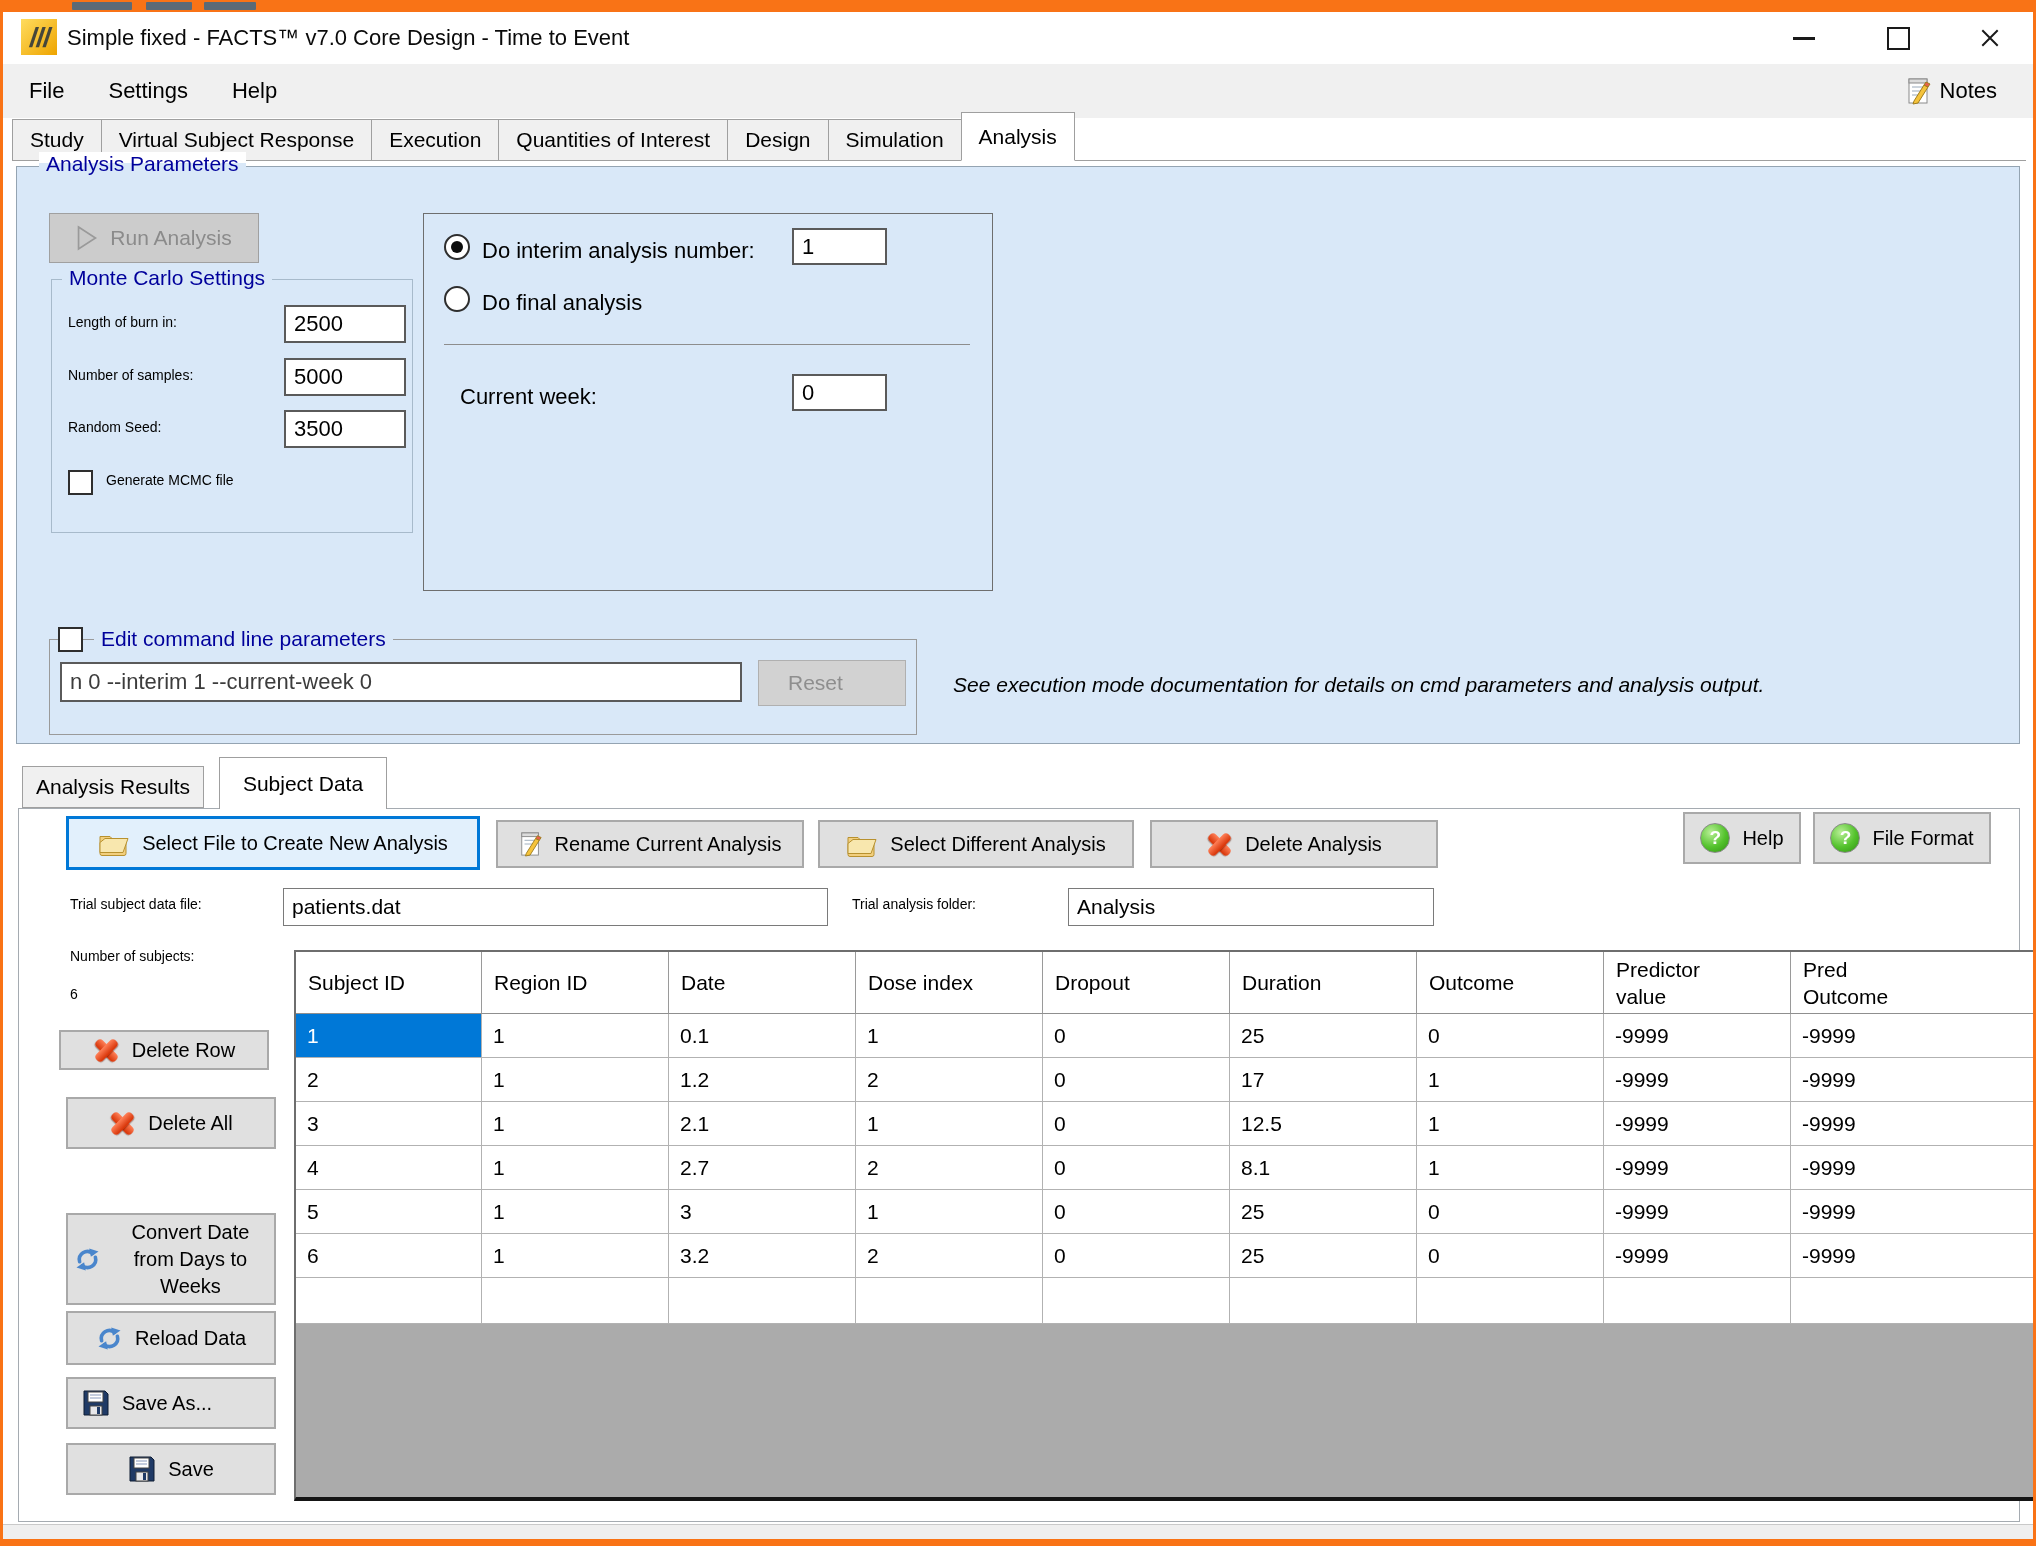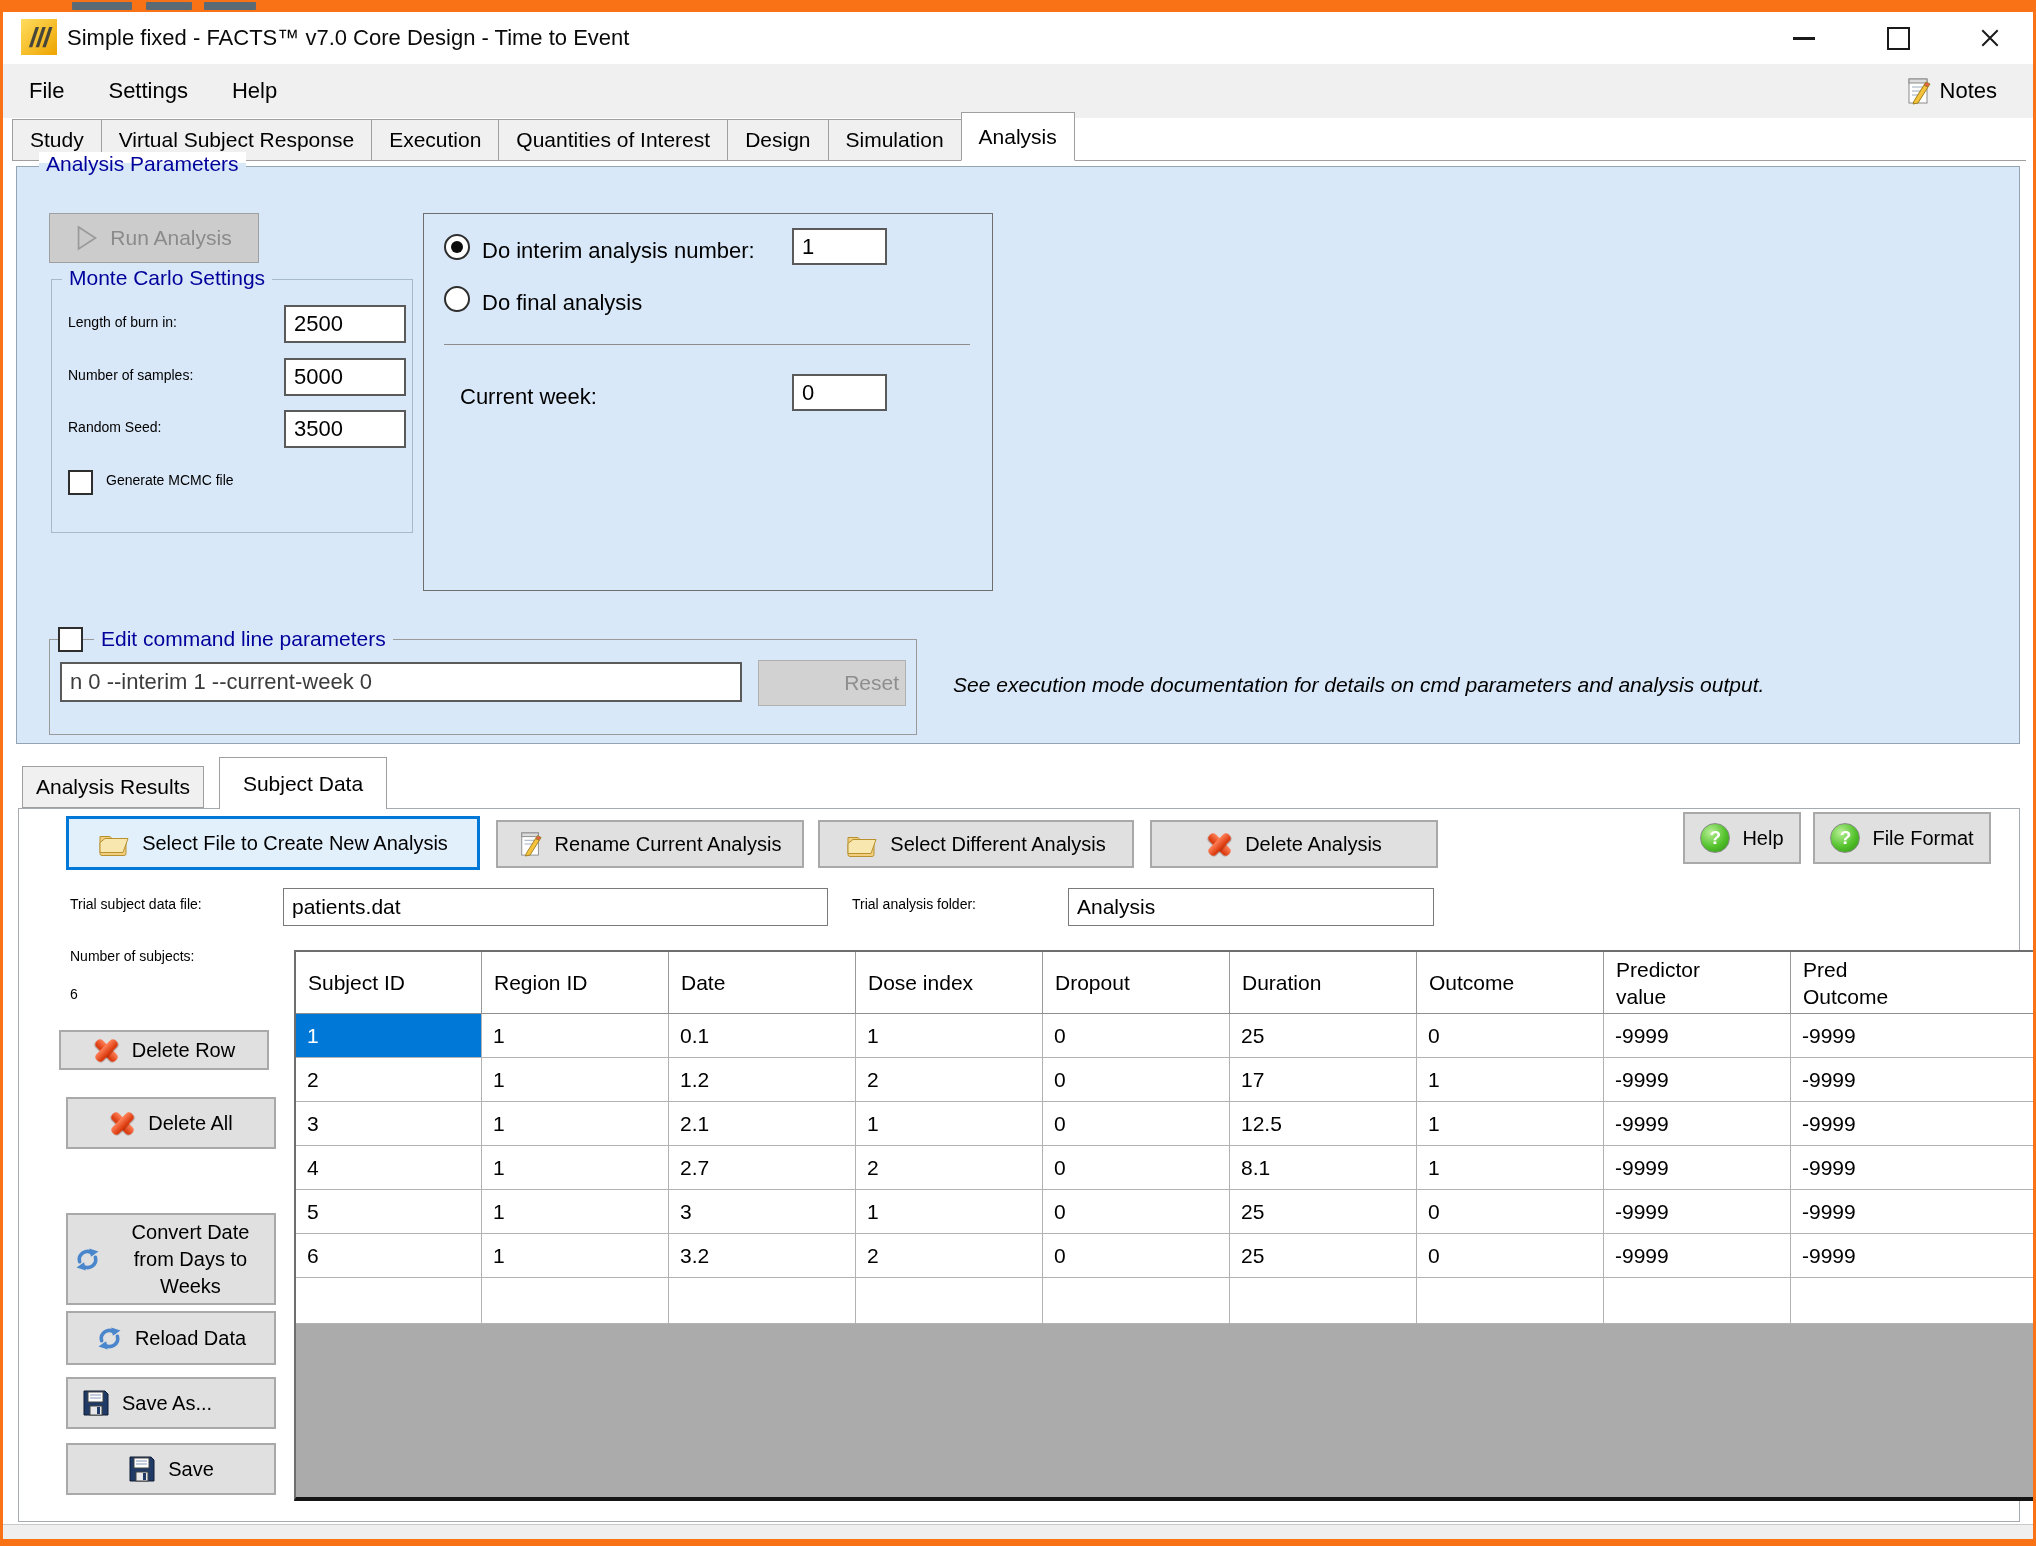--- a/index.html
+++ b/index.html
@@ -35,21 +35,21 @@
   .modebox{left:406px;top:46px;width:570px;height:378px;border:1px solid #6e6e6e;}
   .cmdgroup{left:32px;top:472px;width:868px;height:96px;border:1px solid #9a9a9a;}
 
   .runbtn{left:32px;top:46px;width:210px;height:50px;display:flex;align-items:center;justify-content:center;gap:12px;background:#cccccc;border:1px solid #a0a0a0;color:#8b8b8b;font-size:21px;font-family:"Liberation Sans",sans-serif;}
   .flabel{font-size:14px;white-space:nowrap;}
   .tin{box-sizing:border-box;border:2px solid #5a5a5a;background:#fff;font-family:"Liberation Sans",sans-serif;font-size:22px;padding:0 8px;color:#000;}
   .cb{box-sizing:border-box;width:25px;height:25px;background:#fff;border:2px solid #2e2e2e;}
   .radio{box-sizing:border-box;width:26px;height:26px;border-radius:50%;background:#fff;border:2px solid #2e2e2e;}
   .radio.checked::after{content:"";display:block;width:12px;height:12px;margin:5px;border-radius:50%;background:#0c0c0c;}
   .sepline{height:1px;background:#8d8d8d;}
-  .resetbtn{display:flex;align-items:center;justify-content:flex-end;background:#d2d2d2;border:1px solid #b0b0b0;color:#8e8e8e;font-size:21px;font-family:"Liberation Sans",sans-serif;padding-left:29px;}
+  .resetbtn{display:flex;align-items:center;justify-content:flex-start;background:#d2d2d2;border:1px solid #b0b0b0;color:#8e8e8e;font-size:21px;font-family:"Liberation Sans",sans-serif;padding-left:29px;}
   .cmdnote{font-style:italic;font-size:21px;white-space:nowrap;}
 
   
   .ltab{box-sizing:border-box;display:flex;align-items:center;justify-content:center;background:#f0f0f0;border:1px solid #9f9f9f;font-size:21px;white-space:nowrap;}
   .ltab.sel{background:#fff;border-bottom:none;z-index:3;}
   .pagebox{left:15px;top:796px;width:2002px;height:714px;background:#fff;border:1px solid #a5abb1;}
 
   .btn{display:flex;align-items:center;justify-content:center;gap:12px;background:#e0e0e0;border:2px solid #a9a9a9;font-size:20px;color:#000;font-family:"Liberation Sans",sans-serif;box-sizing:border-box;white-space:nowrap;}
   .btn.focusblue{background:#e2f0fc;border:3px solid #0078d7;}
   .sbtn{font-size:20px;}

